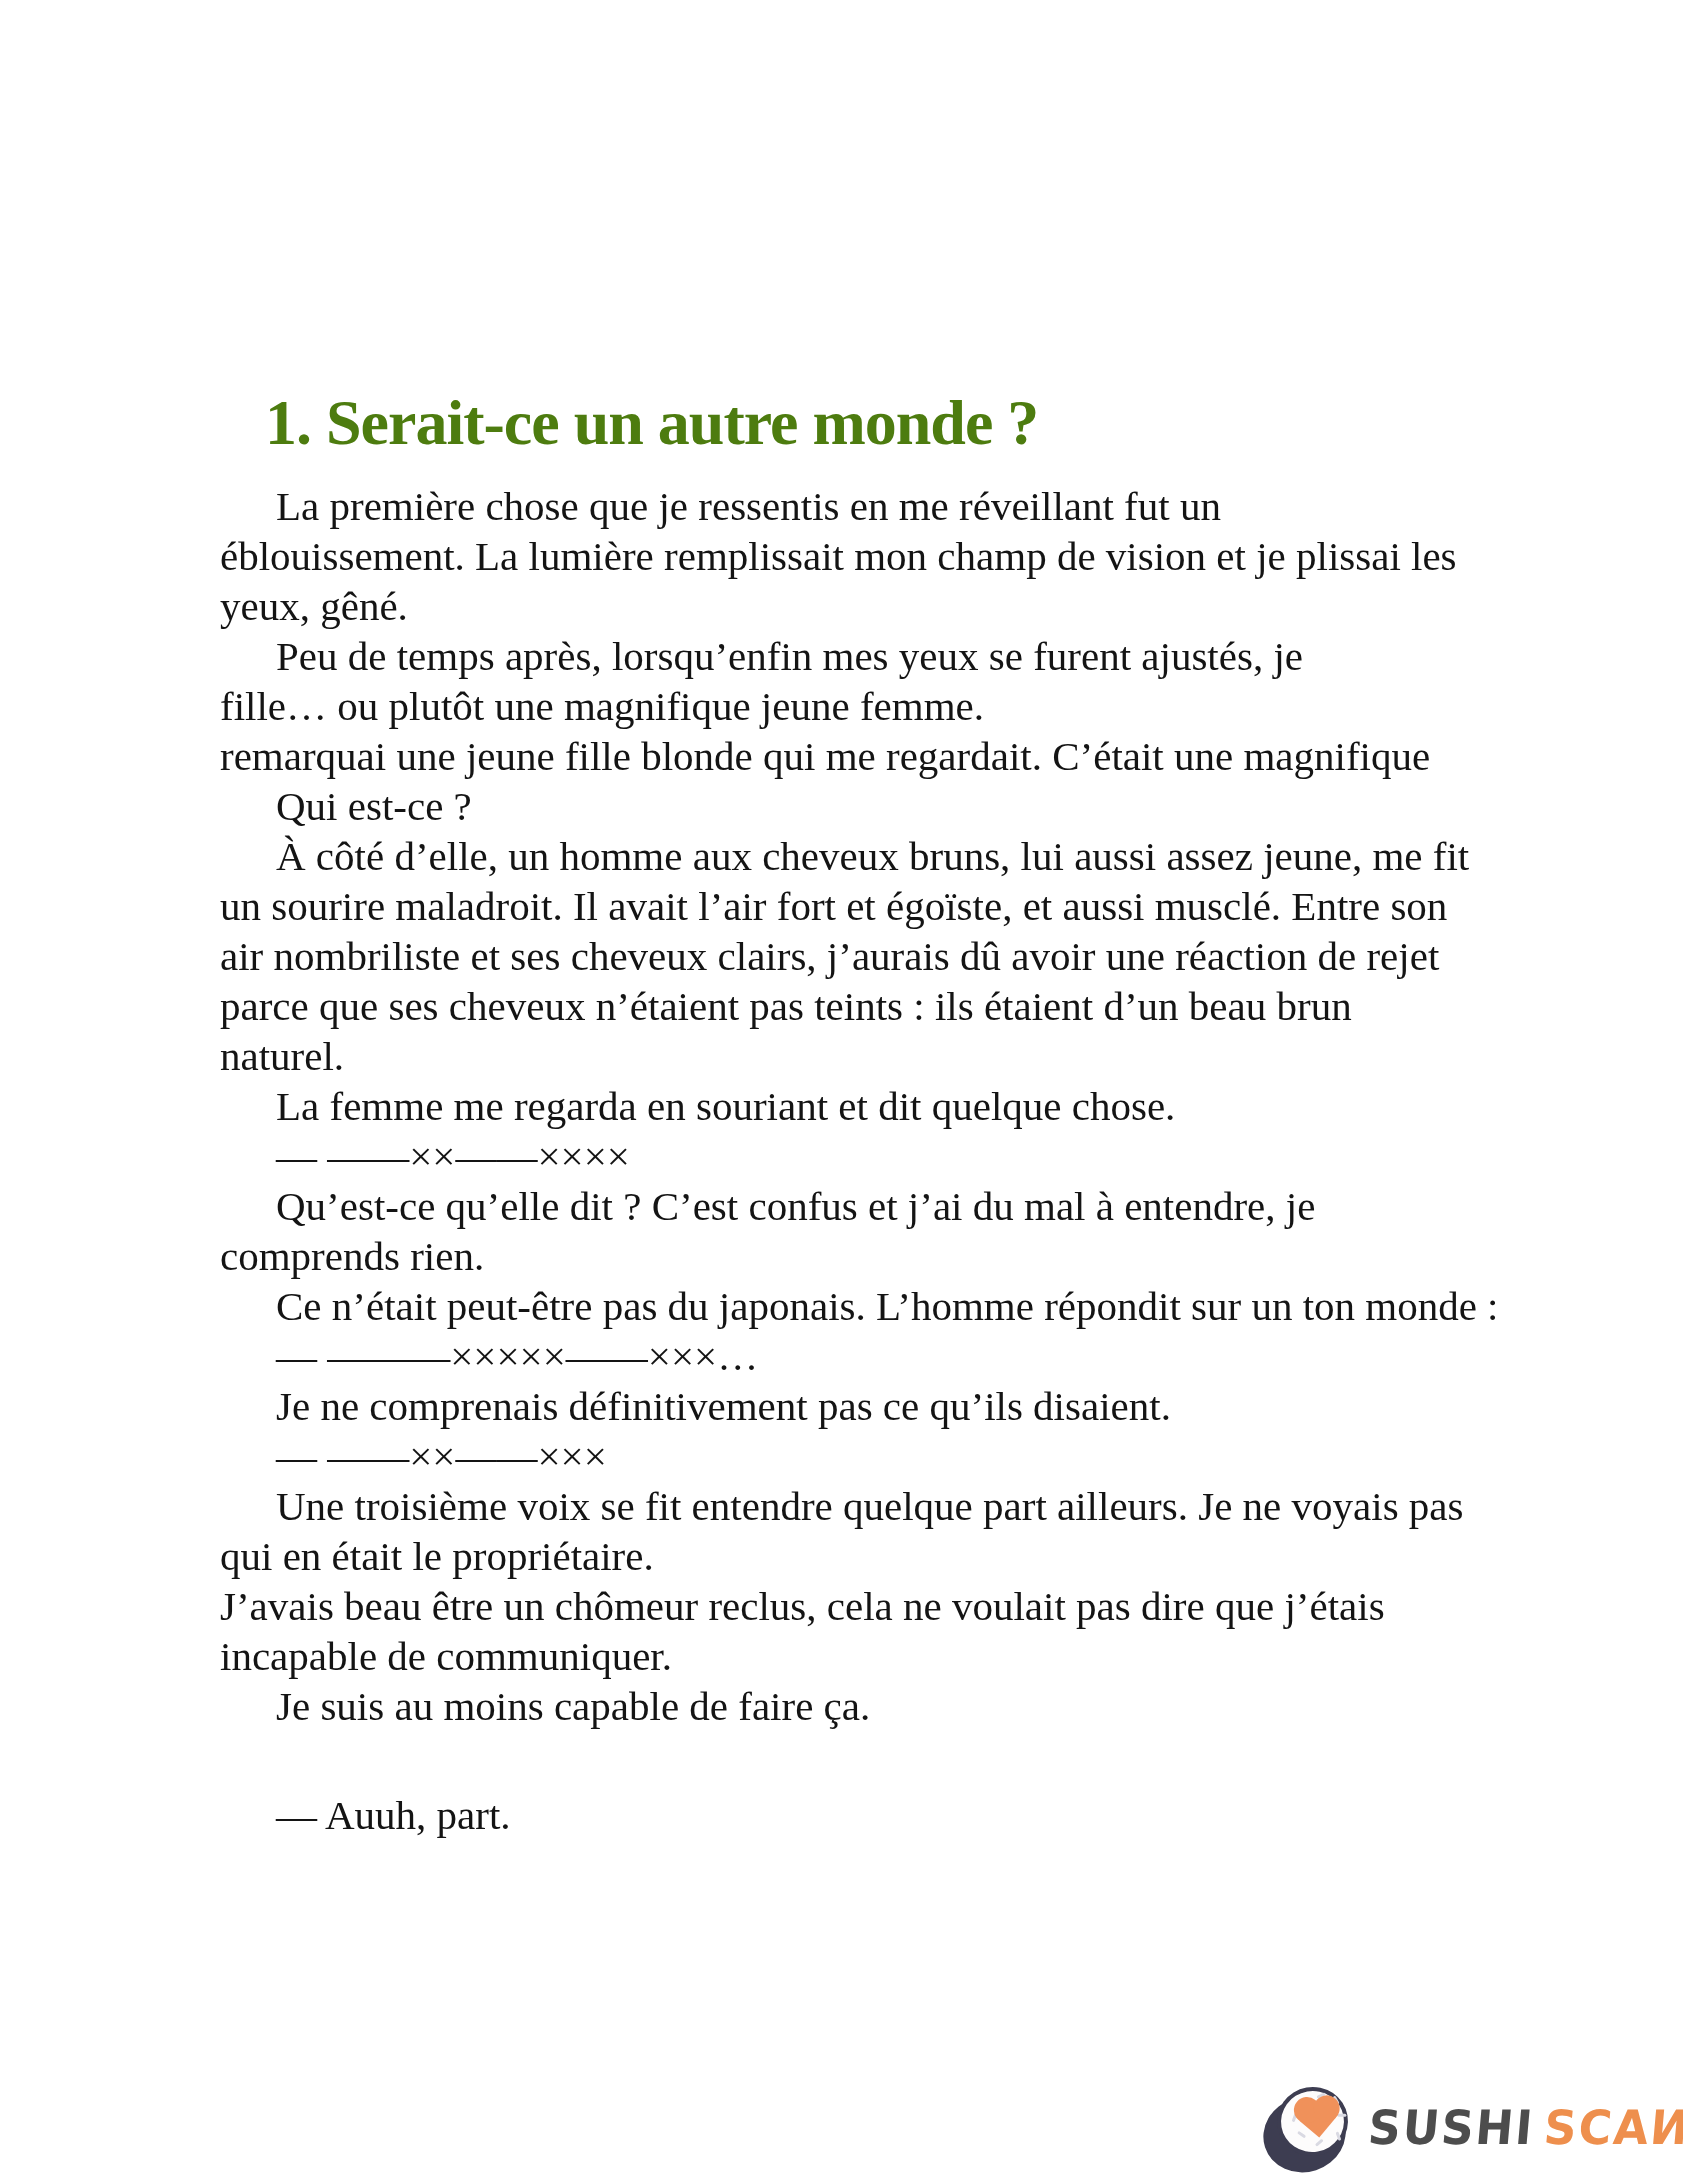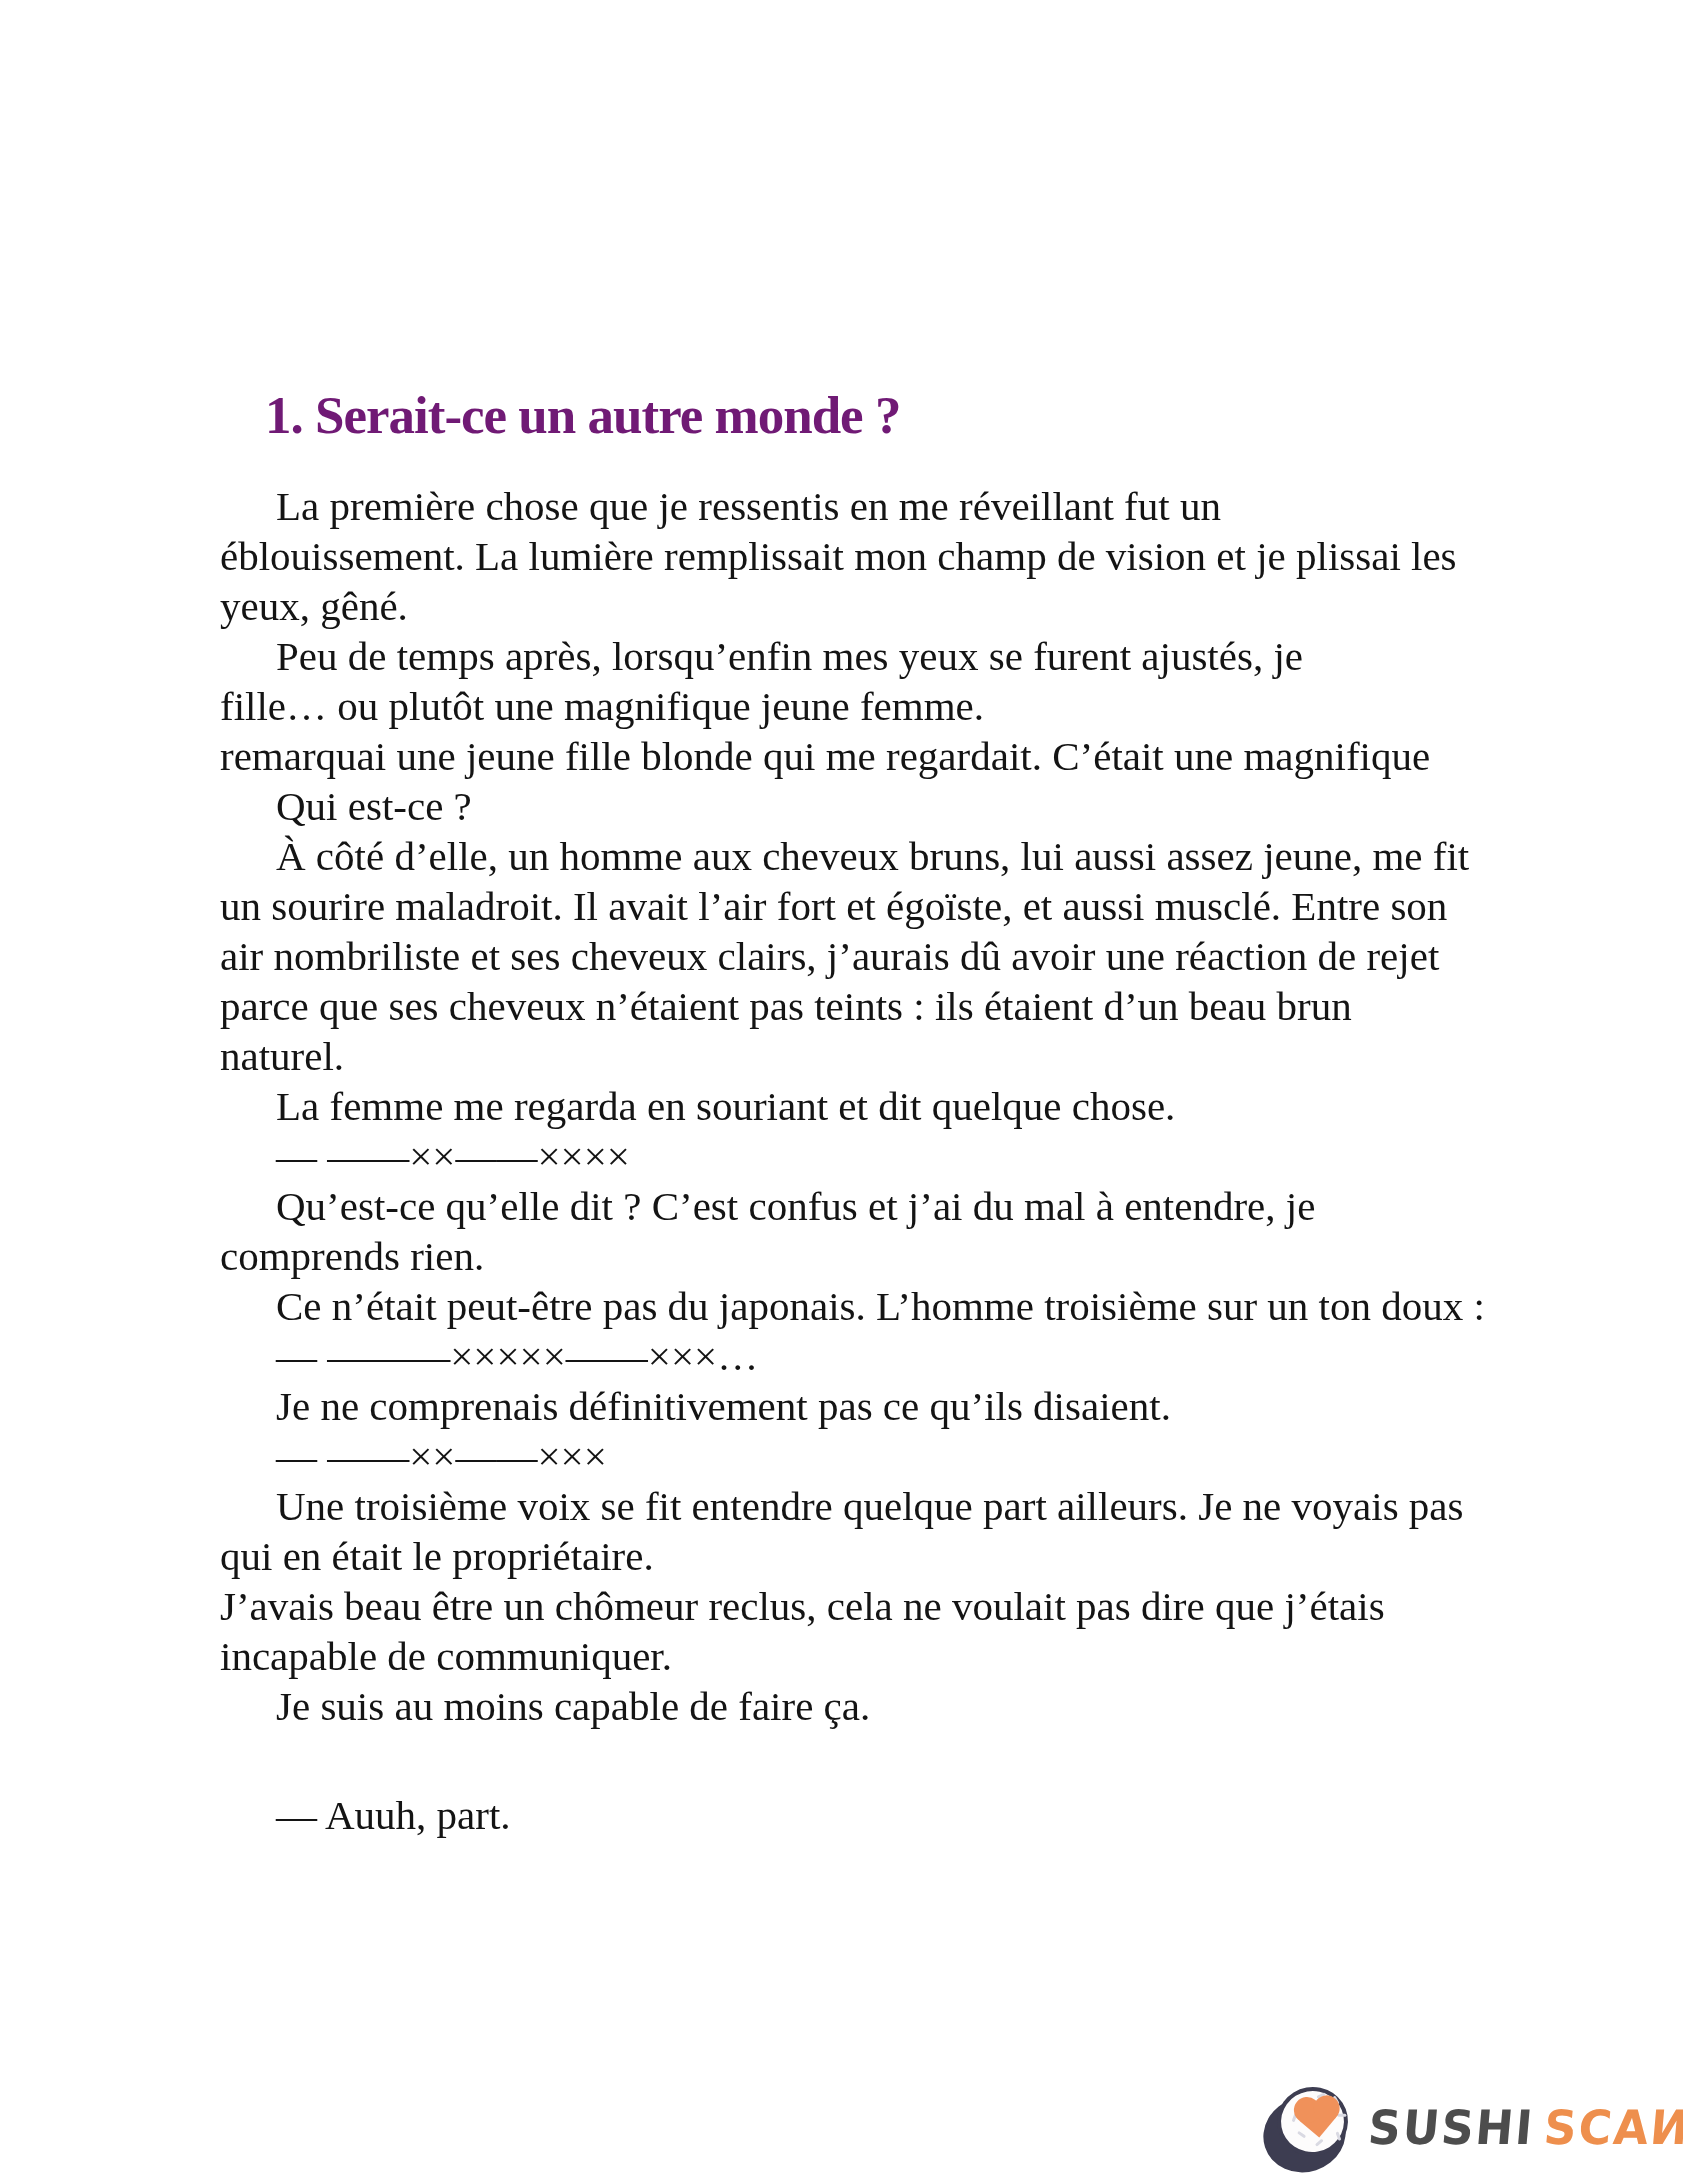--- a/index.html
+++ b/index.html
@@ -8,24 +8,24 @@
     width:1683px;height:2178px;
     background:#ffffff;
     overflow:hidden;
     font-family:"Liberation Serif", serif;
     color:#141414;
   }
   
   #title{
     position:absolute;
     left:265px;top:345px;
-    font-size:53px;line-height:69px;
+    font-size:64px;line-height:69px;
     font-weight:bold;
     letter-spacing:-1px;
-    color:#701a75;
+    color:#4d7c0f;
     white-space:nowrap;
   }
   
   #body{
     position:absolute;
     left:210px;top:481px;
     width:1317px;
     font-size:41px;
   }
   #body .line{
@@ -109,21 +109,21 @@
       <div class="line ind ital">Qui est-ce ?</div>
       <div class="line ind">À côté d’elle, un homme aux cheveux bruns, lui aussi assez jeune, me fit</div>
       <div class="line">un sourire maladroit. Il avait l’air fort et égoïste, et aussi musclé. Entre son</div>
       <div class="line">air nombriliste et ses cheveux clairs, j’aurais dû avoir une réaction de rejet</div>
       <div class="line">parce que ses cheveux n’étaient pas teints : ils étaient d’un beau brun</div>
       <div class="line">naturel.</div>
       <div class="line ind">La femme me regarda en souriant et dit quelque chose.</div>
       <div class="line ind">— ——××——××××</div>
       <div class="line ind ital">Qu’est-ce qu’elle dit ? C’est confus et j’ai du mal à entendre, je</div>
       <div class="line ital">comprends rien.</div>
-      <div class="line ind">Ce n’était peut-être pas du japonais. L’homme troisième sur un ton doux :</div>
+      <div class="line ind">Ce n’était peut-être pas du japonais. L’homme répondit sur un ton monde :</div>
       <div class="line ind">— ———×××××——×××…</div>
       <div class="line ind">Je ne comprenais définitivement pas ce qu’ils disaient.</div>
       <div class="line ind">— ——××——×××</div>
       <div class="line ind">Une troisième voix se fit entendre quelque part ailleurs. Je ne voyais pas</div>
       <div class="line">qui en était le propriétaire.</div>
       <div class="line">J’avais beau être un chômeur reclus, cela ne voulait pas dire que j’étais</div>
       <div class="line">incapable de communiquer.</div>
       <div class="line ind ital">Je suis au moins capable de faire ça.</div>
       <div class="line spacer"></div>
       <div class="line ind">— Auuh, part.</div>

